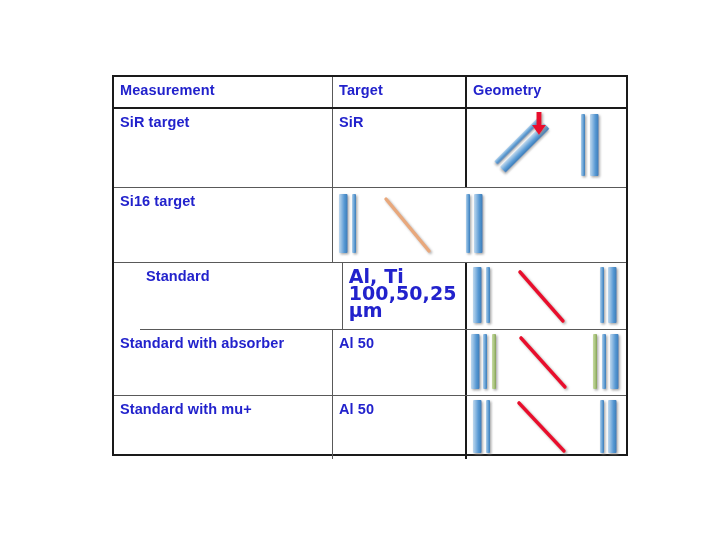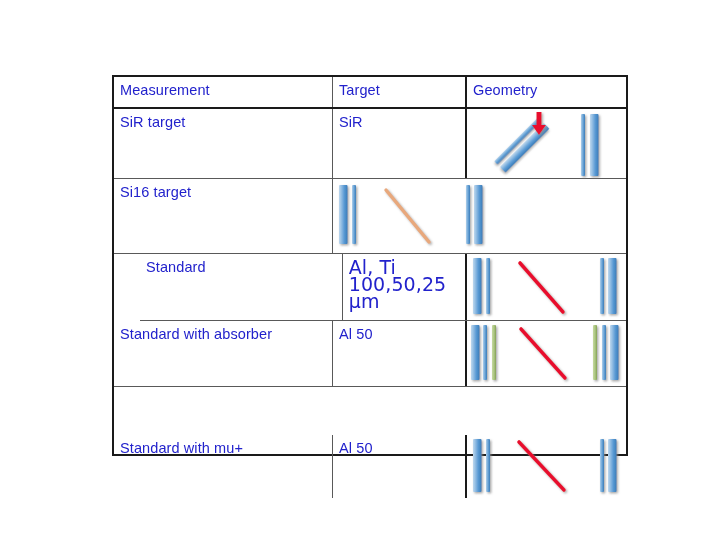--- a/index.html
+++ b/index.html
@@ -18,30 +18,31 @@
   
   #slide-table {
     position: absolute;
     left: 112px;
     top: 75px;
     width: 516px;
     height: 381px;
     border: 2px solid #1a1a1a;
     box-sizing: border-box;
     background: #ffffff;
+    font-weight: bold;
   }
   .row {
     display: flex;
     box-sizing: border-box;
     border-bottom: 1px solid #595959;
     position: relative;
   }
-  .row.last { border-bottom: none; margin-top: 48px; }
+  .row.last { border-bottom: none; }
   .row.header { height: 32px; border-bottom: 2px solid #1a1a1a; }
-  .row.r1 { height: 70px; }
+  .row.r1 { height: 79px; }
   .row.r2 { height: 75px; }
   .row.r3 { height: 67px; margin-left: 26px; }
   .row.r4 { height: 66px; justify-content: space-between; }
   .row.r5 { height: 63px; }
 
   .cell {
     box-sizing: border-box;
     padding: 5px 0 0 6px;
     position: relative;
   }

